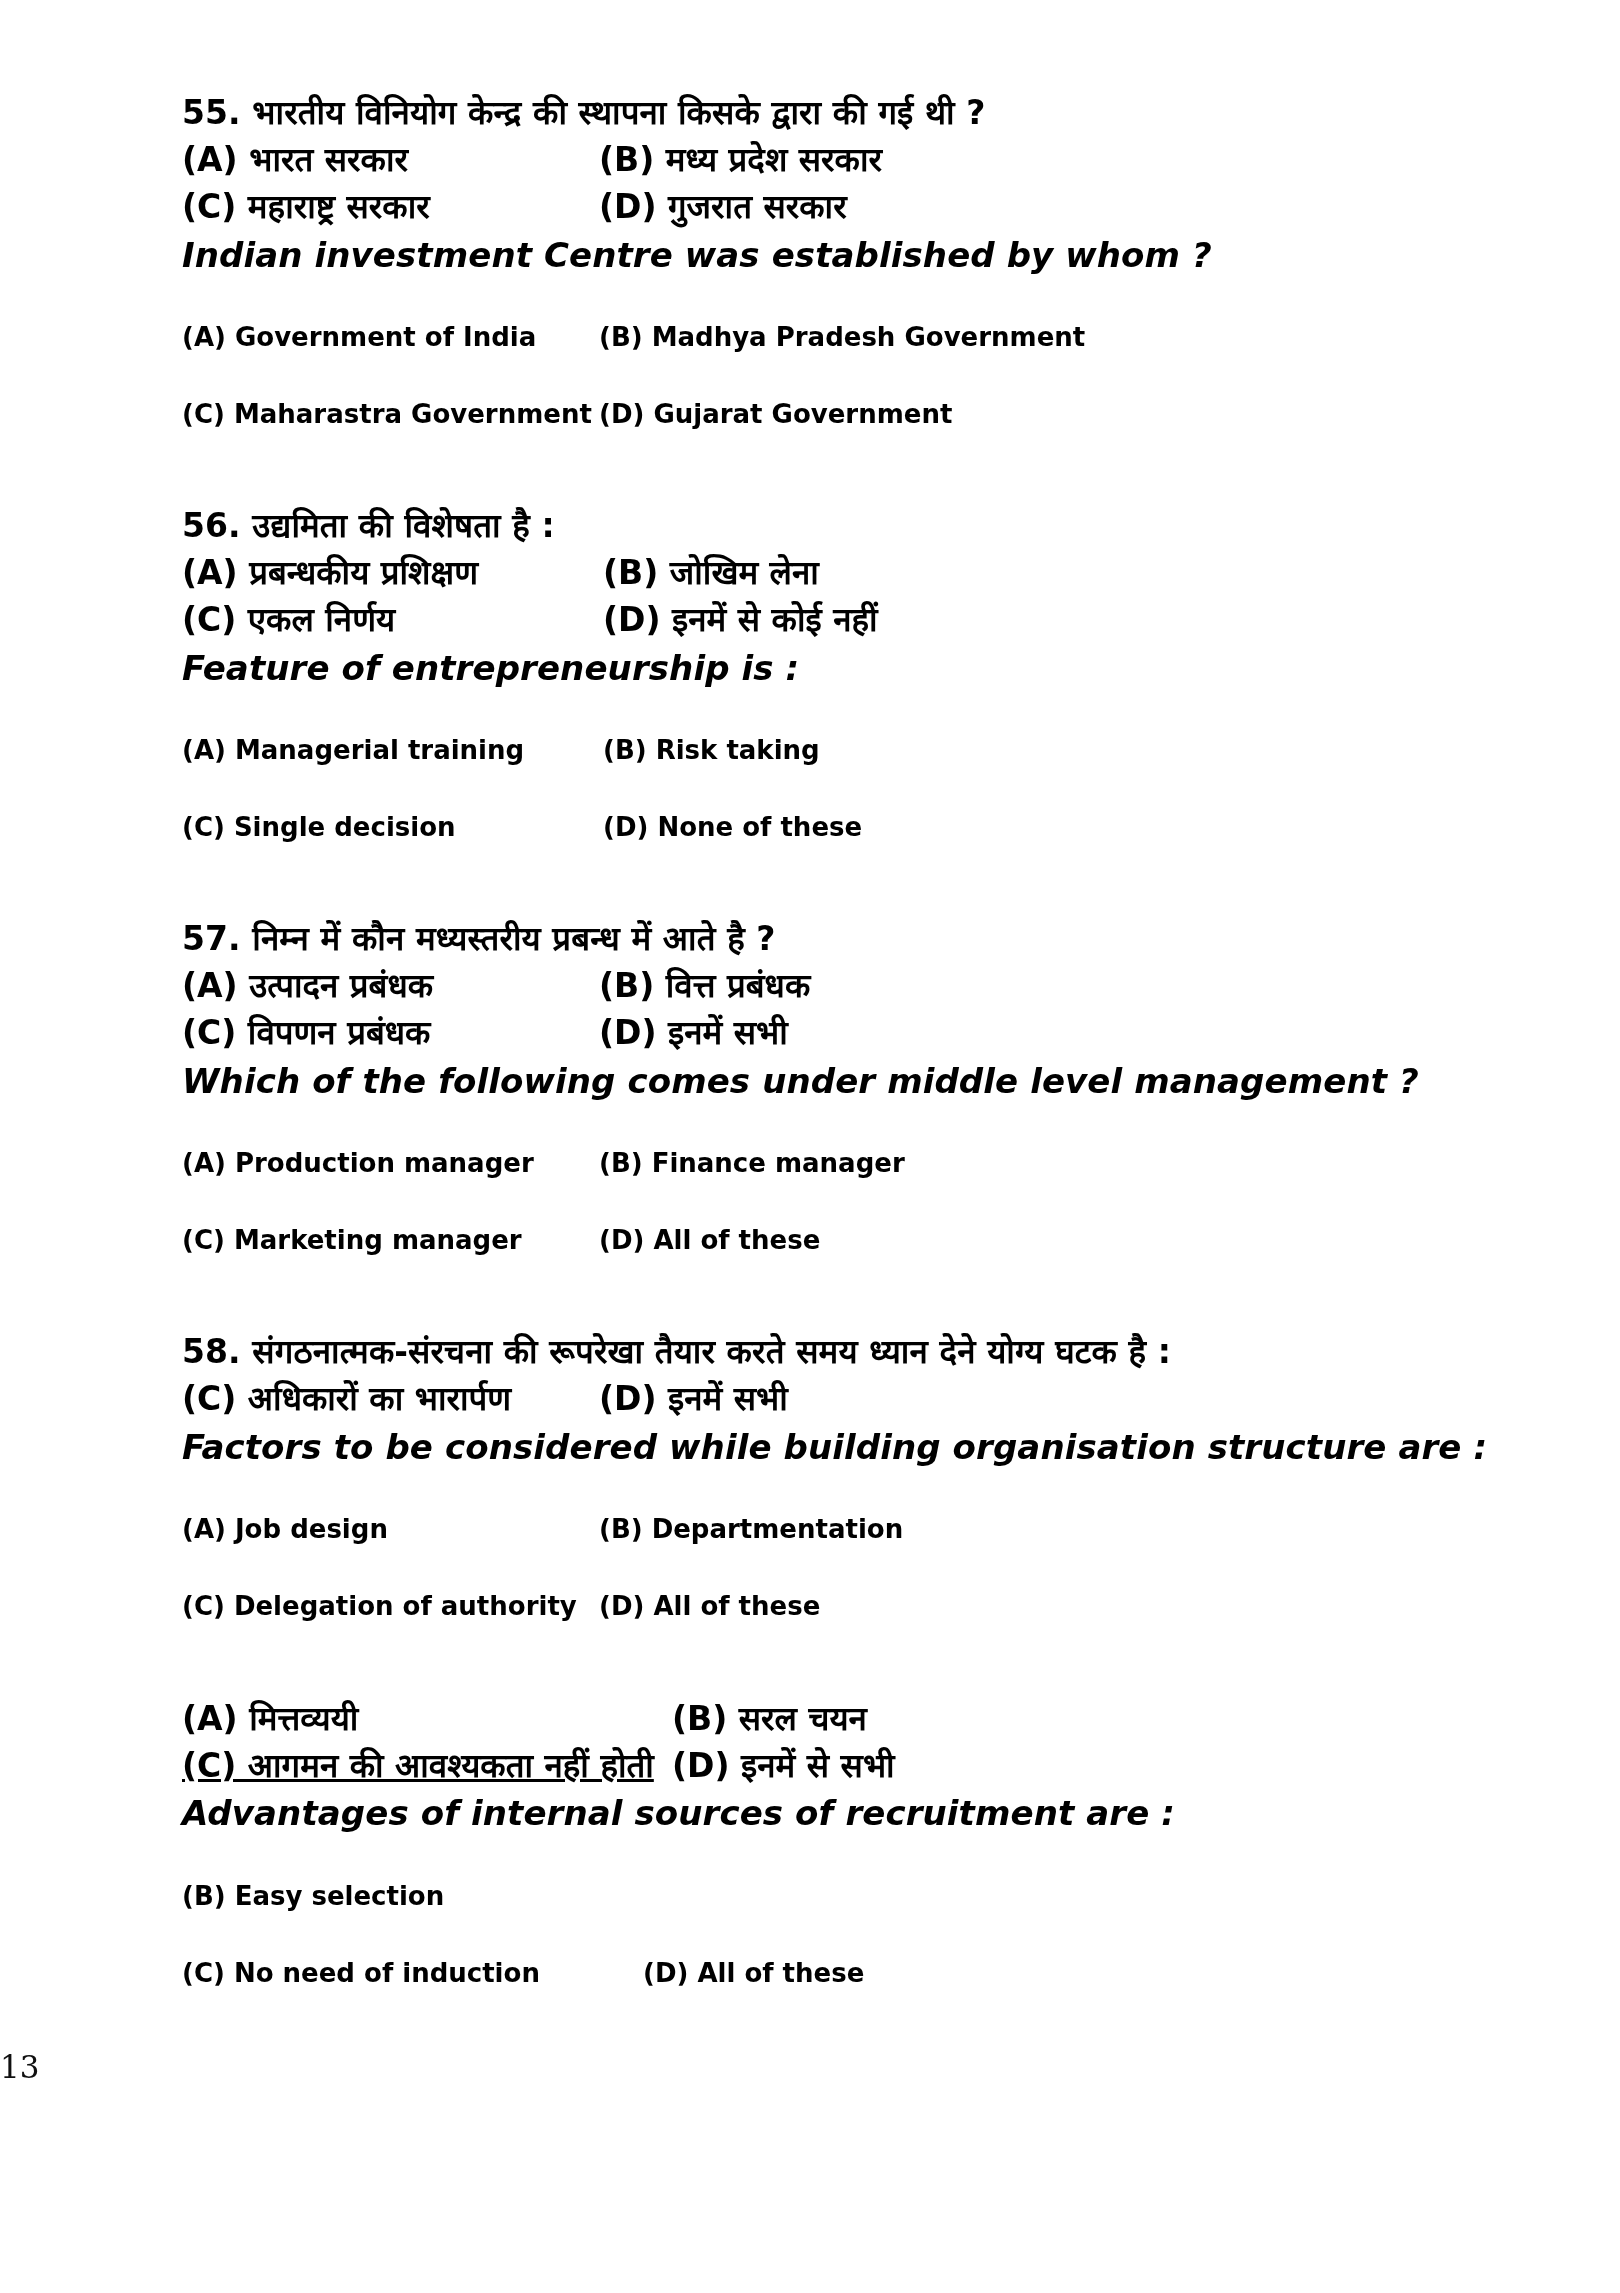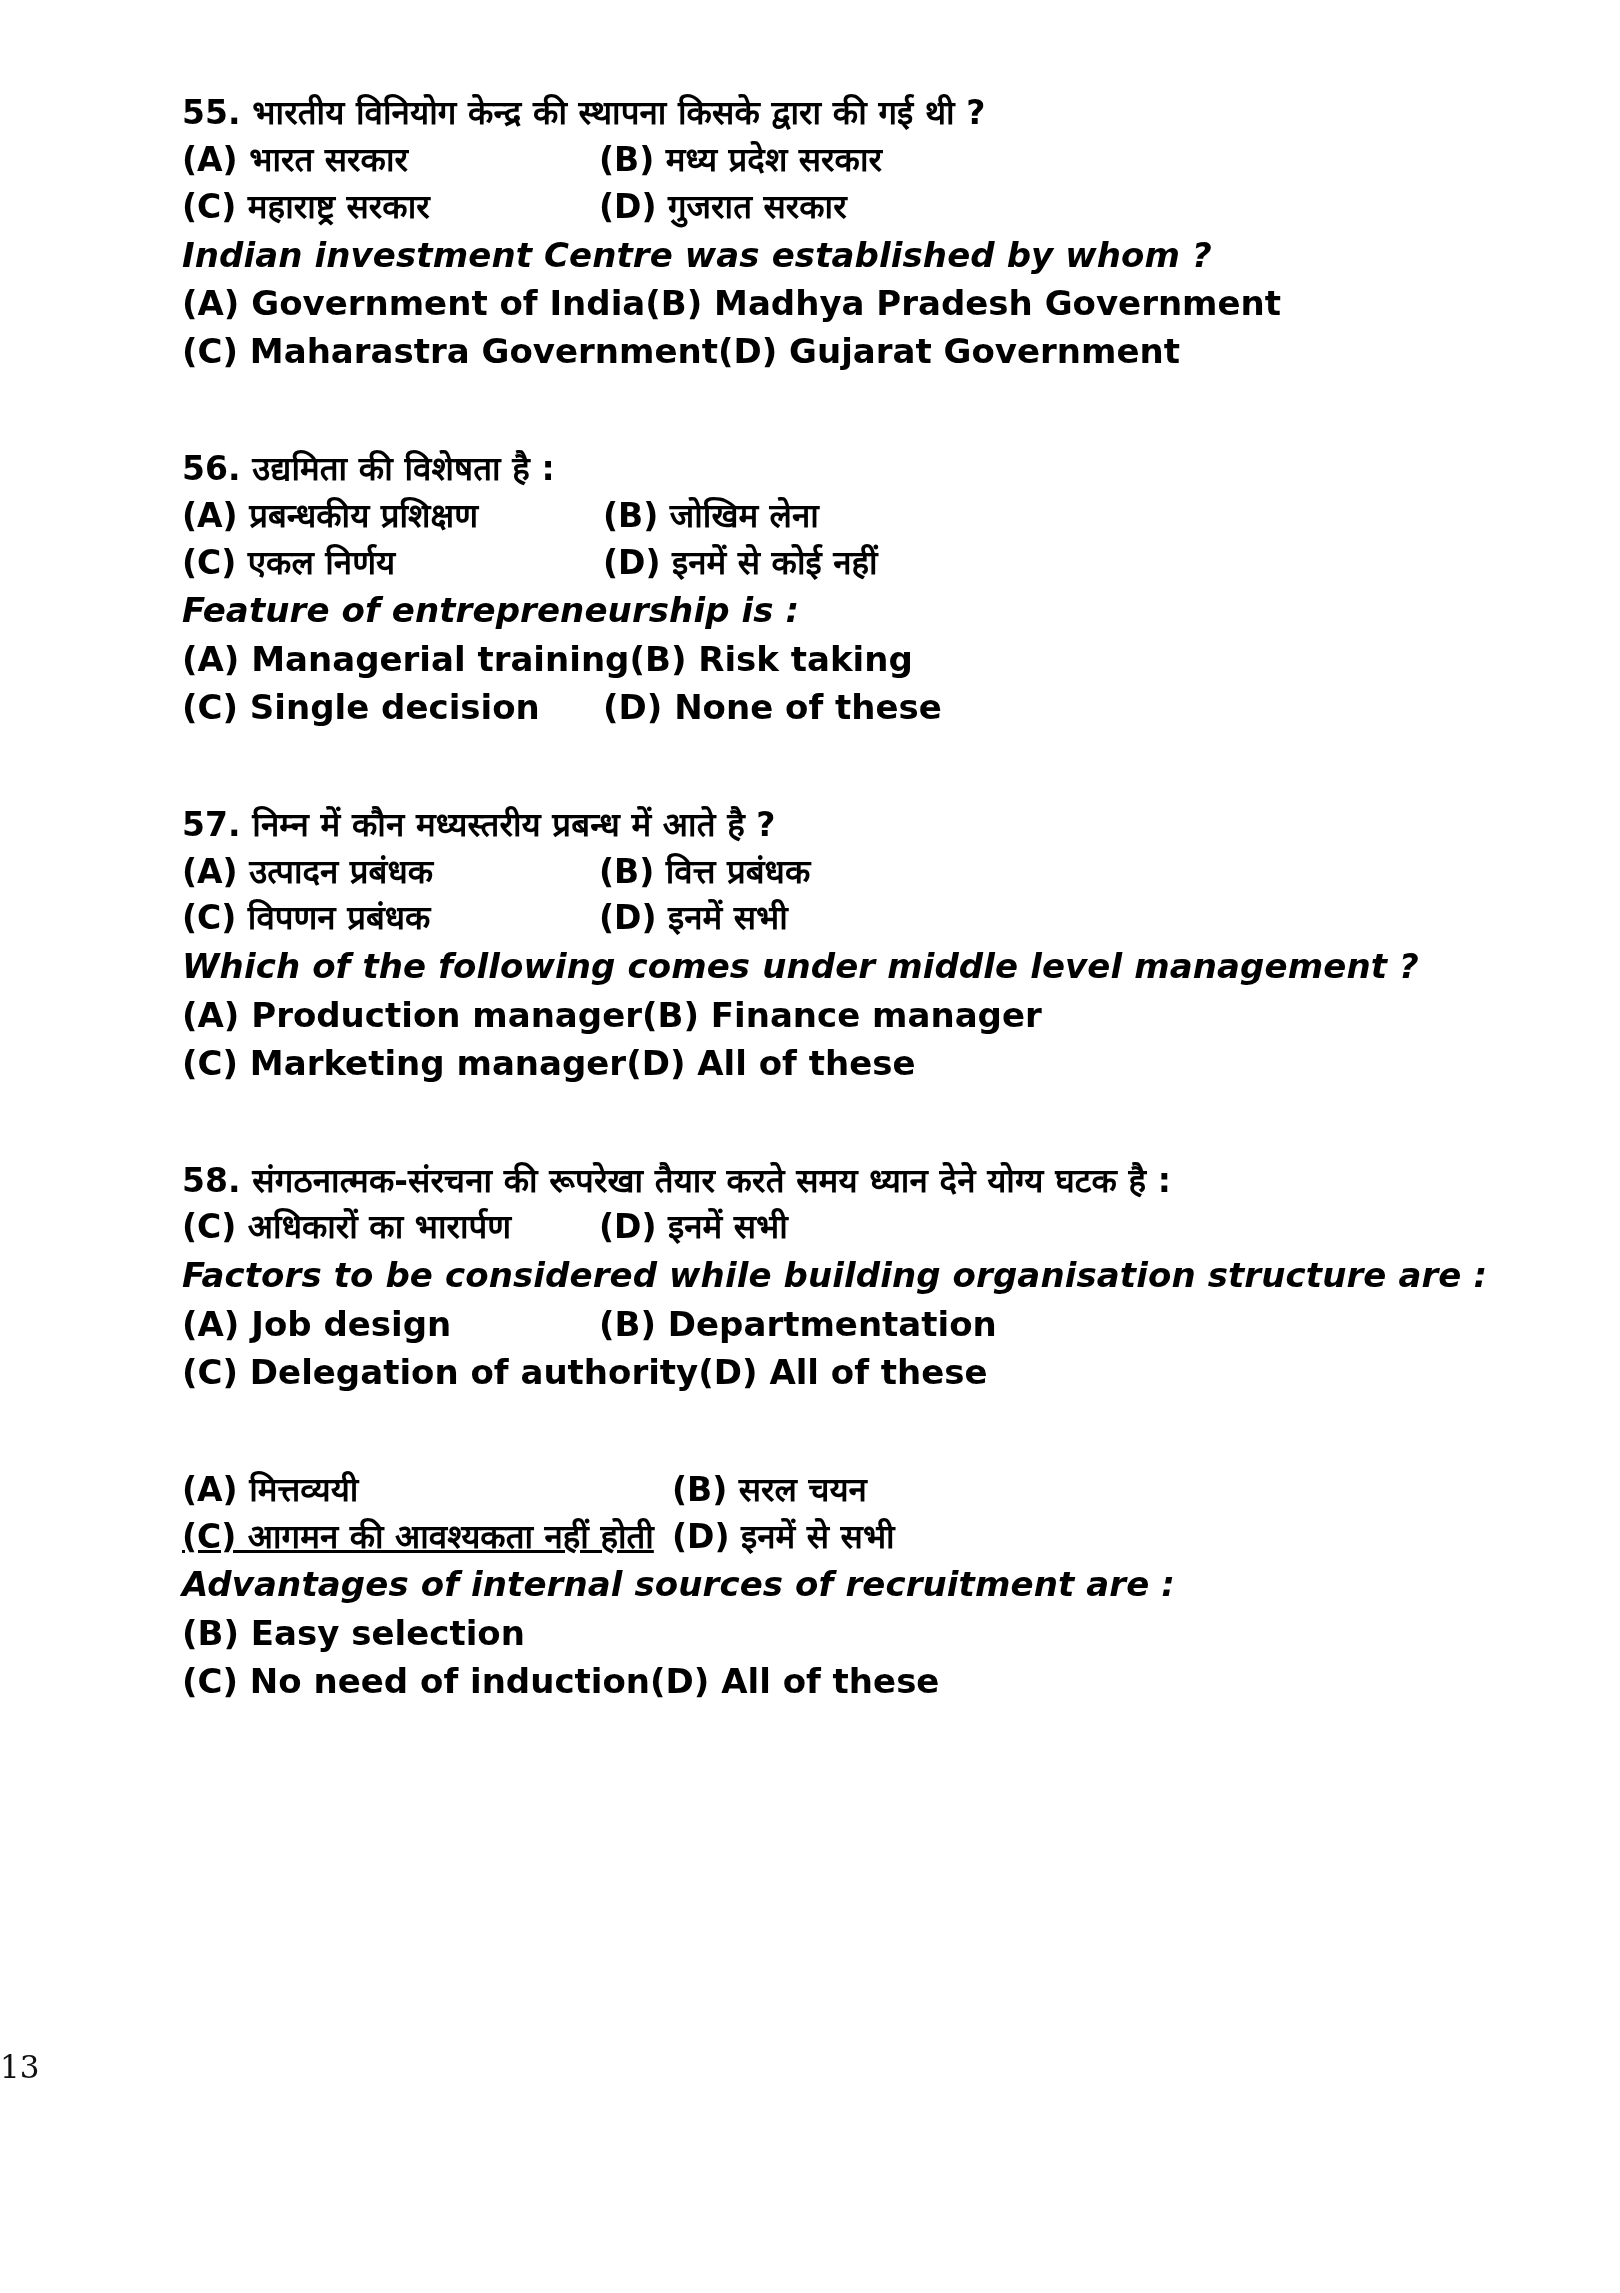--- a/index.html
+++ b/index.html
@@ -44,21 +44,22 @@
     display: flex;
     align-items: center;
     font-weight: 700;
     line-height: 1.42;
     white-space: nowrap;
   }
   .opt-row.hi {
     font-size: 33px;
   }
   .opt-row.en {
-    font-size: 34px;
+    font-size: 26px;
+    margin-top: 40px;
   }
   .opt {
     display: block;
     white-space: nowrap;
   }
   
   .opt.left {
     flex: 0 0 auto;
     min-width: 392px;
   }

